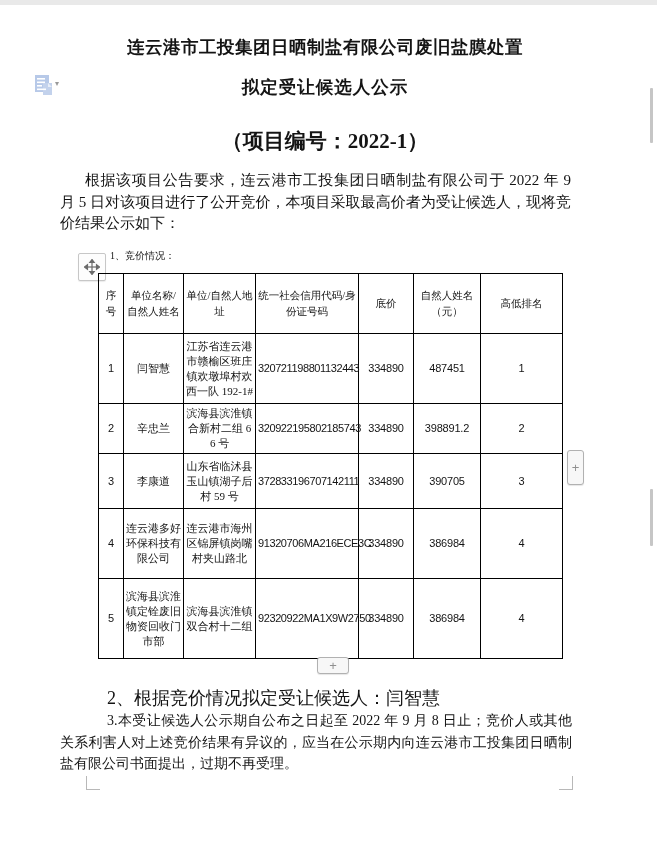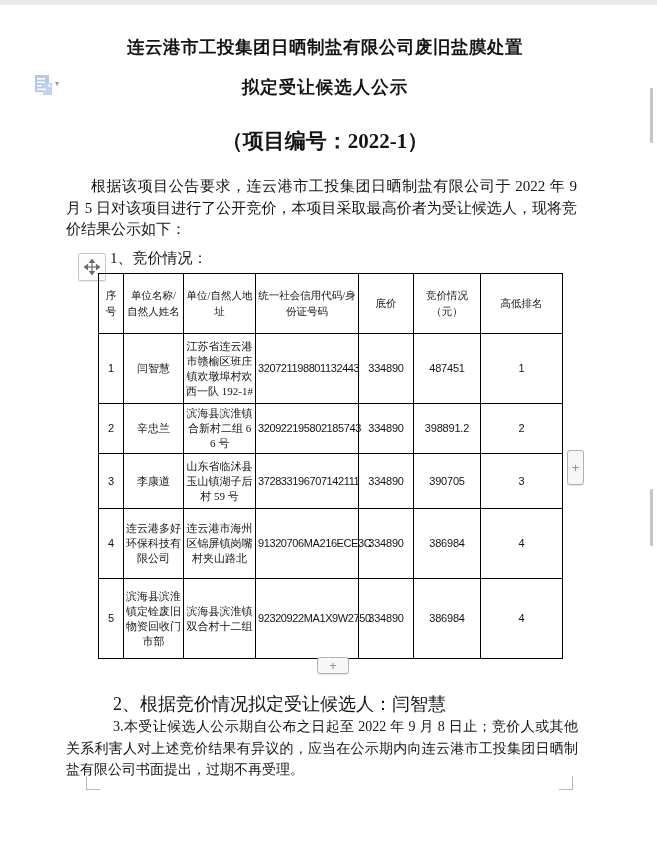--- a/index.html
+++ b/index.html
@@ -13,24 +13,24 @@
   .sb-mark.m1{top:88px;height:55px;}
   .sb-mark.m2{top:489px;height:57px;}
 
   
   .title{position:absolute;left:0;width:650px;text-align:center;font-weight:bold;white-space:nowrap;}
   .t1{top:27px;font-size:17.5px;letter-spacing:0.5px;margin-top:8px;}
   .t2{top:75px;font-size:17.5px;letter-spacing:1px;}
   .t3{top:127px;font-size:21px;}
 
   
-  p{margin:6px;}
+  p{margin:0;}
   .intro{position:absolute;left:60px;top:170px;width:511px;font-size:15px;line-height:21.5px;
          text-indent:25px;text-align:justify;}
-  .sec1{position:absolute;left:110px;top:249px;font-size:15px;}
+  .sec1{position:absolute;left:110px;top:249px;font-size:10px;}
   .sec2{position:absolute;left:60px;top:686px;width:512px;font-size:18px;text-indent:47px;}
   .sec3{position:absolute;left:60px;top:710px;width:512px;font-size:14px;line-height:21.7px;
         text-indent:47px;text-align:justify;}
 
   
   table.bid{position:absolute;left:98px;top:273px;width:464px;border-collapse:collapse;table-layout:fixed;}
   .bid th,.bid td{
     border:1px solid #000;padding:1px 2px;text-align:center;vertical-align:middle;
     font-weight:normal;font-size:11px;line-height:15px;word-break:break-all;
   }
@@ -116,21 +116,21 @@
       <col style="width:67px">
       <col style="width:82px">
   </colgroup>
   <tbody>
       <tr class="hr">
     <th>序号</th>
     <th>单位名称/自然人姓名</th>
     <th>单位/自然人地址</th>
     <th>统一社会信用代码/身份证号码</th>
     <th>底价</th>
-    <th>竞价情况（元）</th>
+    <th>自然人姓名（元）</th>
     <th>高低排名</th>
   </tr>
   <tr class="r1">
     <td class="num">1</td>
     <td>闫智慧</td>
     <td>江苏省连云港市赣榆区班庄镇欢墩埠村欢西一队 192-1#</td>
     <td class="code">320721198801132443</td>
     <td class="num">334890</td>
     <td class="num">487451</td>
     <td class="num">1</td>

